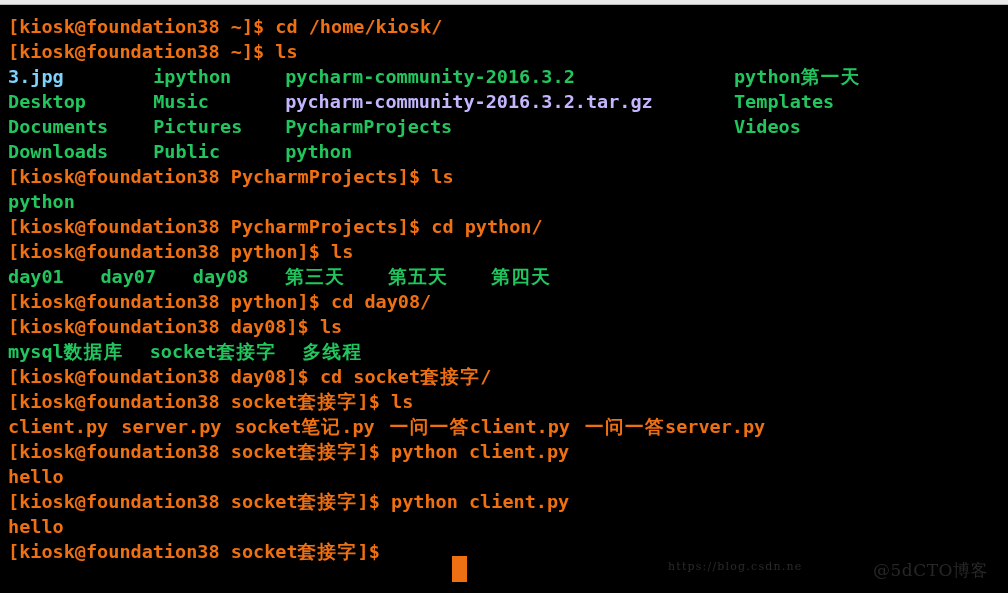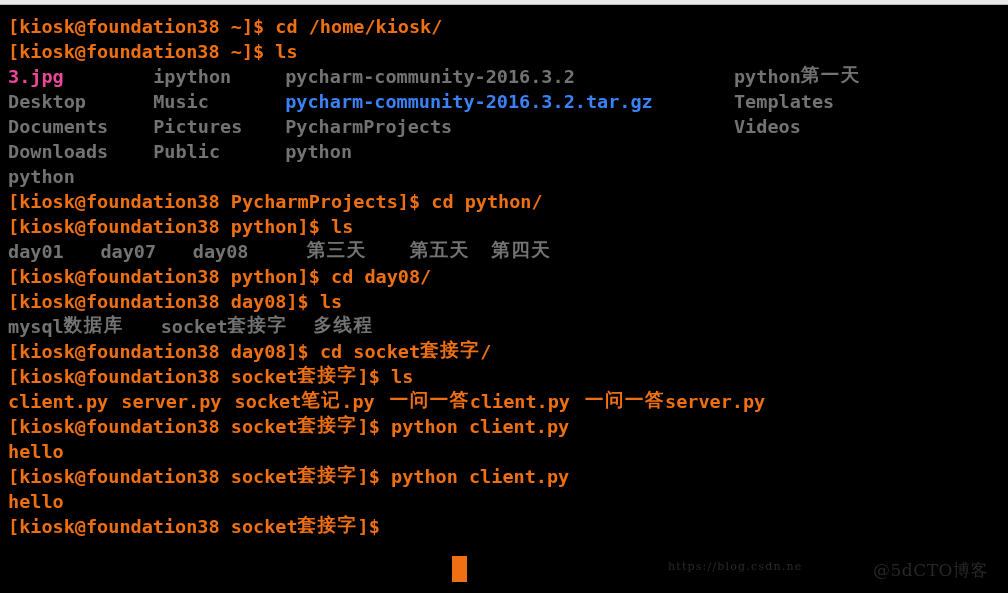--- a/index.html
+++ b/index.html
@@ -44,29 +44,28 @@
     padding: 0;
   }
   
   .cell {
     display: inline-block;
     white-space: pre;
     vertical-align: top;
     overflow: visible;
   }
   .c-orange { color: #ef7012; }
-  .c-blue   { color: #737373; }
-  .c-red    { color: #3b82f6; }
-  .c-mauve  { color: #ec4899; }
+  .c-blue   { color: #22c55e; }
+  .c-red    { color: #c4b5fd; }
+  .c-mauve  { color: #7dd3fc; }
 
   .cjk {
-    font-family: Liberation Mono, monospace;
+    font-family: Liberation Sans, sans-serif;
     font-weight: bold;
     letter-spacing: 1.5px;
-    text-align: center;
   }
 
   #cursor {
     position: absolute;
     left: 452px;
     top: 556px;
     width: 15px;
     height: 26px;
     background: #ef7012;
   }
@@ -107,34 +106,35 @@
 
     <div class="line"><span class="cell c-mauve" style="width:145.2px">3.jpg</span><span class="cell c-blue" style="width:132px">ipython</span><span class="cell c-blue" style="width:448.8px">pycharm-community-2016.3.2</span><span class="cell c-blue">python</span><span class="cell c-blue cjk">第一天</span></div>
 
     <div class="line"><span class="cell c-blue" style="width:145.2px">Desktop</span><span class="cell c-blue" style="width:132px">Music</span><span class="cell c-red" style="width:448.8px">pycharm-community-2016.3.2.tar.gz</span><span class="cell c-blue">Templates</span></div>
 
     <div class="line"><span class="cell c-blue" style="width:145.2px">Documents</span><span class="cell c-blue" style="width:132px">Pictures</span><span class="cell c-blue" style="width:448.8px">PycharmProjects</span><span class="cell c-blue">Videos</span></div>
 
     <div class="line"><span class="cell c-blue" style="width:145.2px">Downloads</span><span class="cell c-blue" style="width:132px">Public</span><span class="cell c-blue">python</span></div>
 
 
+    <div class="line"><span class="cell c-orange">[kiosk@foundation38 PycharmProjects]$ </span><span class="cell c-orange">ls</span></div>
 
     <div class="line"><span class="cell c-blue">python</span></div>
 
     <div class="line"><span class="cell c-orange">[kiosk@foundation38 PycharmProjects]$ </span><span class="cell c-orange">cd python/</span></div>
 
     <div class="line"><span class="cell c-orange">[kiosk@foundation38 python]$ </span><span class="cell c-orange">ls</span></div>
 
     <div class="line"><span class="cell c-blue" style="width:92.4px">day01</span><span class="cell c-blue" style="width:92.4px">day07</span><span class="cell c-blue" style="width:92.4px">day08</span><span class="cell c-blue cjk" style="width:103px">第三天</span><span class="cell c-blue cjk" style="width:103px">第五天</span><span class="cell c-blue cjk">第四天</span></div>
 
     <div class="line"><span class="cell c-orange">[kiosk@foundation38 python]$ </span><span class="cell c-orange">cd day08/</span></div>
 
     <div class="line"><span class="cell c-orange">[kiosk@foundation38 day08]$ </span><span class="cell c-orange">ls</span></div>
 
-    <div class="line"><span class="cell c-blue">mysql</span><span class="cell c-blue cjk" style="margin-right:37px">数据库</span><span class="cell c-blue">socket</span><span class="cell c-blue cjk" style="margin-right:26px">套接字</span><span class="cell c-blue cjk">多线程</span></div>
+    <div class="line"><span class="cell c-blue">mysql</span><span class="cell c-blue cjk" style="margin-right:26px">数据库</span><span class="cell c-blue">socket</span><span class="cell c-blue cjk" style="margin-right:26px">套接字</span><span class="cell c-blue cjk">多线程</span></div>
 
     <div class="line"><span class="cell c-orange">[kiosk@foundation38 day08]$ </span><span class="cell c-orange">cd socket</span><span class="cell c-orange cjk">套接字</span><span class="cell c-orange">/</span></div>
 
     <div class="line"><span class="cell c-orange">[kiosk@foundation38 socket</span><span class="cell c-orange cjk">套接字</span><span class="cell c-orange">]$ </span><span class="cell c-orange">ls</span></div>
 
     <div class="line"><span class="cell c-orange" style="margin-right:13px">client.py</span><span class="cell c-orange" style="margin-right:13px">server.py</span><span class="cell c-orange">socket</span><span class="cell c-orange cjk">笔记</span><span class="cell c-orange" style="margin-right:15px">.py</span><span class="cell c-orange cjk">一问一答</span><span class="cell c-orange" style="margin-right:15px">client.py</span><span class="cell c-orange cjk">一问一答</span><span class="cell c-orange">server.py</span></div>
 
     <div class="line"><span class="cell c-orange">[kiosk@foundation38 socket</span><span class="cell c-orange cjk">套接字</span><span class="cell c-orange">]$ </span><span class="cell c-orange">python client.py</span></div>
 
     <div class="line"><span class="cell c-orange">hello</span></div>

